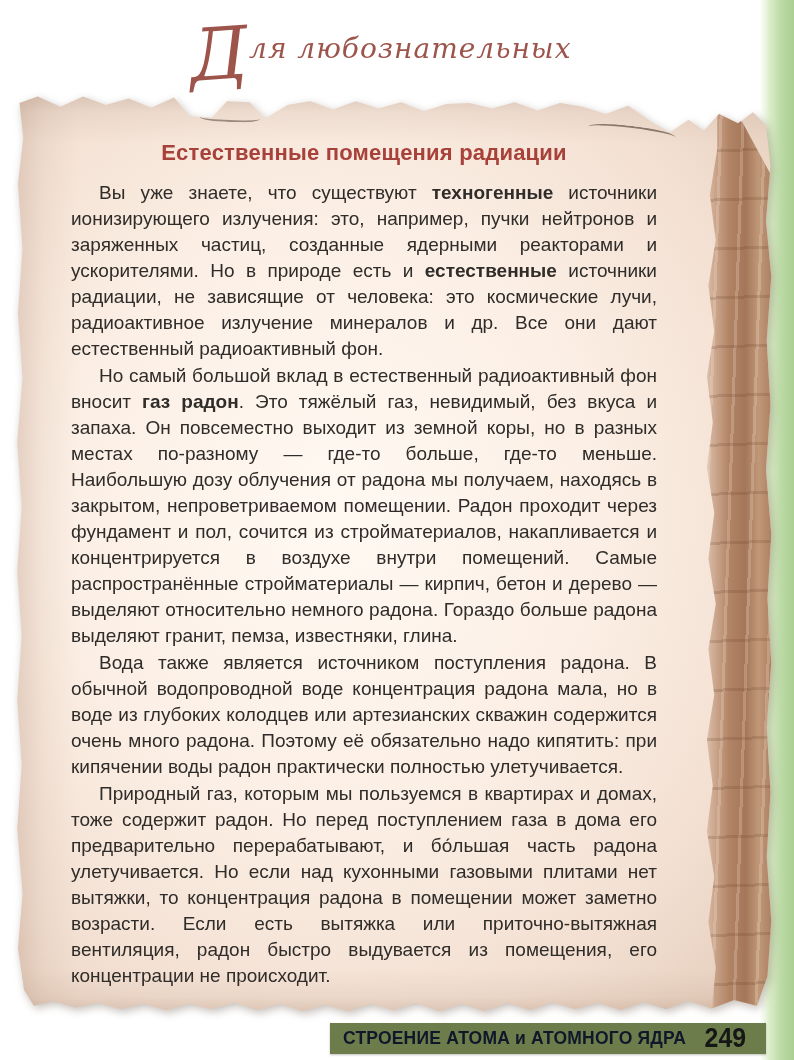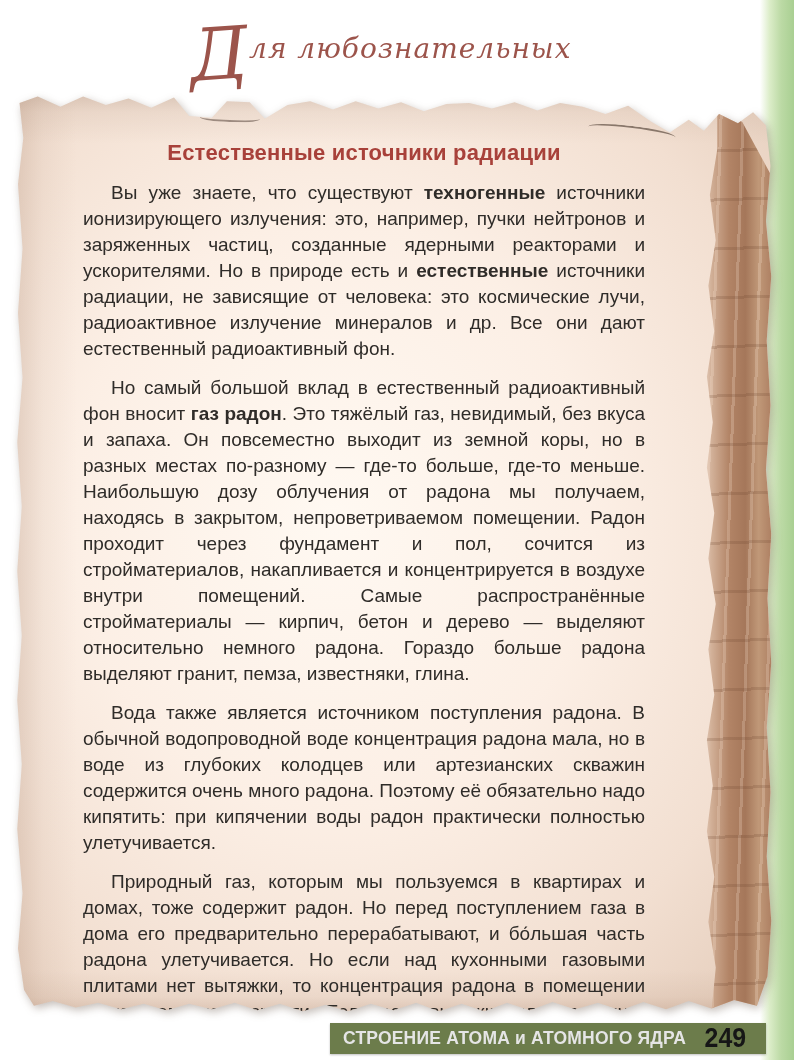--- a/index.html
+++ b/index.html
@@ -82,34 +82,34 @@
   .content{
     position:absolute;left:55px;top:48px;width:588px;
     color:var(--body-ink,#2f2c29);
   }
   .article-title{
     text-align:center;font-size:22px;font-weight:700;
     color:var(--title-red,#a8413a);
     margin:0 0 14px 0;letter-spacing:0.2px;
   }
   .body-text p{
-    margin:13px;text-indent:28px;text-align:justify;
+    margin:1px;text-indent:28px;text-align:justify;
     font-size:19px;line-height:26px;font-weight:400;
   }
   .body-text b{font-weight:700;}
   
   .footer-bar{
     position:absolute;left:330px;top:1023px;width:436px;height:31px;
     background:var(--footer-green,#6c7c4b);
     display:flex;align-items:center;justify-content:space-between;
     padding:0 20px 0 13px;box-sizing:border-box;
     box-shadow:0 1px 2px rgba(0,0,0,0.25);
   }
   .footer-bar .chapter{
-    color:#e5e5e5;font-weight:700;font-size:17.5px;letter-spacing:0.2px;
+    color:#0f172a;font-weight:700;font-size:17.5px;letter-spacing:0.2px;
     white-space:nowrap;
   }
   .footer-bar .pageno{
     color:#161616;font-size:27px;font-weight:600;
     transform:scaleX(0.92);transform-origin:right center;
   }
 </style>
 </head>
 <body style="--title-red: #a8413a; --script-red: #9c544b; --body-ink: #2f2c29; --footer-green: #6c7c4b;">
 
@@ -119,21 +119,21 @@
   <span class="initial">Д</span>
     <span class="rest">ля любознательных</span>
 </div>
 
 <div class="paper-wrap">
   <div class="paper">
     <div class="roll-edge"></div>
     <div class="crease-mark"></div>
     <div class="crease-mark2"></div>
     <div class="content">
-      <h1 class="article-title">Естественные источники радиации</h1>
+      <h1 class="article-title">Естественные помещения радиации</h1>
       <div class="body-text" id="paragraphs">
           <p><span>Вы уже знаете, что существуют </span><b>техногенные</b><span> источники ионизирующего излучения: это, например, пучки нейтронов и заряженных частиц, созданные ядерными реакторами и ускорителями. Но в природе есть и </span><b>естественные</b><span> источники радиации, не зависящие от человека: это космические лучи, радиоактивное излучение минералов и др. Все они дают естественный радиоактивный фон.</span></p>
           <p><span>Но самый большой вклад в естественный радиоактивный фон вносит </span><b>газ радон</b><span>. Это тяжёлый газ, невидимый, без вкуса и запаха. Он повсеместно выходит из земной коры, но в разных местах по-разному — где-то больше, где-то меньше. Наибольшую дозу облучения от радона мы получаем, находясь в закрытом, непроветриваемом помещении. Радон проходит через фундамент и пол, сочится из стройматериалов, накапливается и концентрируется в воздухе внутри помещений. Самые распространённые стройматериалы — кирпич, бетон и дерево — выделяют относительно немного радона. Гораздо больше радона выделяют гранит, пемза, известняки, глина.</span></p>
           <p><span>Вода также является источником поступления радона. В обычной водопроводной воде концентрация радона мала, но в воде из глубоких колодцев или артезианских скважин содержится очень много радона. Поэтому её обязательно надо кипятить: при кипячении воды радон практически полностью улетучивается.</span></p>
           <p><span>Природный газ, которым мы пользуемся в квартирах и домах, тоже содержит радон. Но перед поступлением газа в дома его предварительно перерабатывают, и бо́льшая часть радона улетучивается. Но если над кухонными газовыми плитами нет вытяжки, то концентрация радона в помещении может заметно возрасти. Если есть вытяжка или приточно-вытяжная вентиляция, радон быстро выдувается из помещения, его концентрации не происходит.</span></p>
         </div>
     </div>
   </div>
 </div>
 

